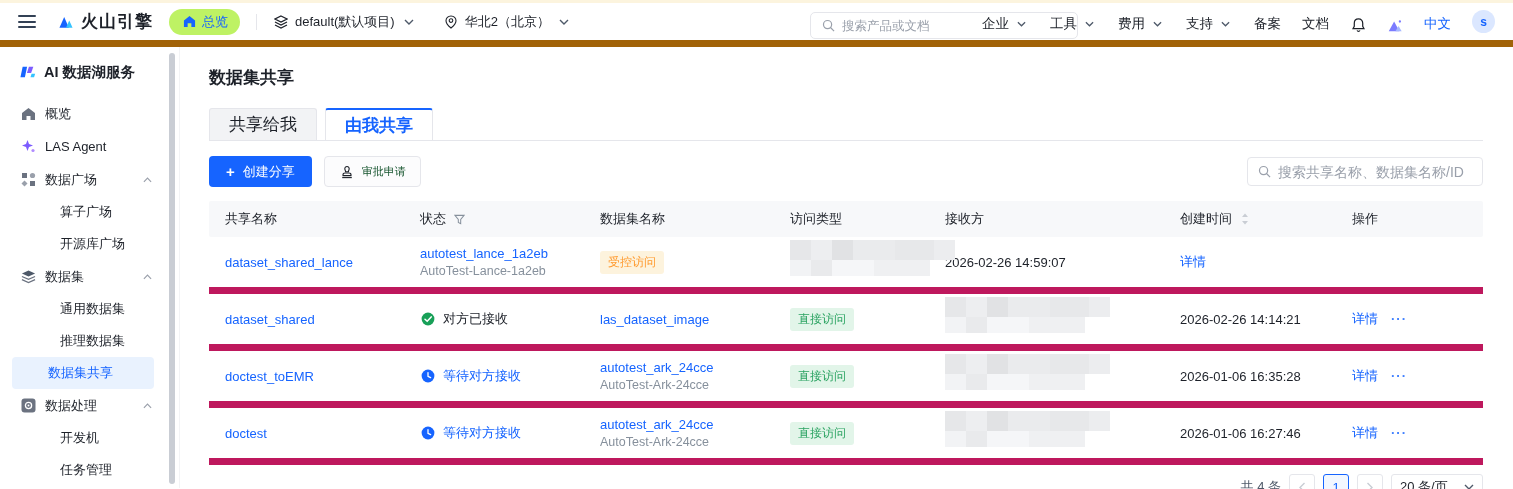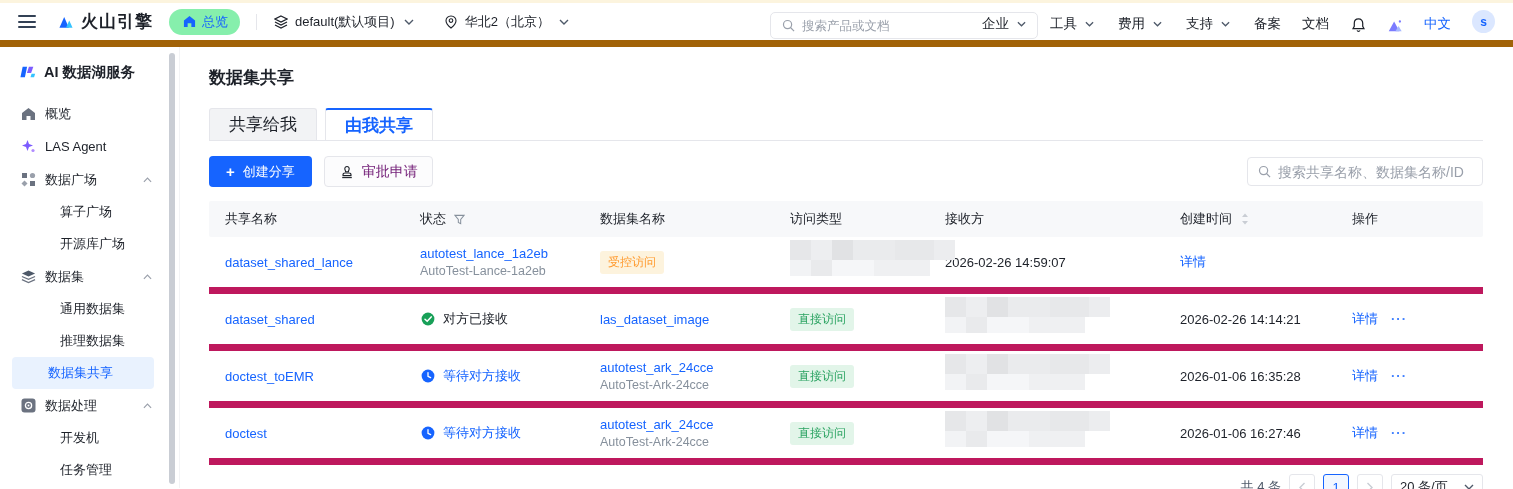--- a/index.html
+++ b/index.html
@@ -7,25 +7,25 @@
     font-family:"Liberation Sans","DejaVu Sans",sans-serif; color:#1d2129; }
 
   
   .top-strip { height:3px; background:#fcf4de; }
   .topbar { height:44px; background:#fff; border-bottom:7px solid #a16207;
     display:flex; align-items:center; padding:0 18px; position:relative; }
   .hamburger { width:18px; height:13px; display:flex; flex-direction:column; justify-content:space-between; cursor:pointer; margin-right:22px; }
   .hamburger i { height:2px; background:#334155; border-radius:1px; }
   .brand { display:flex; align-items:center; gap:7px; margin-right:16px; }
   .brand-name { font-size:17px; font-weight:bold; letter-spacing:1px; }
-  .overview-pill { display:flex; align-items:center; gap:5px; background:#86efac; color:#1664ff;
+  .overview-pill { display:flex; align-items:center; gap:5px; background:#bef264; color:#1664ff;
     border-radius:14px; padding:4px 12px; font-size:13px; cursor:pointer; }
   .tb-divider { width:1px; height:16px; background:#e5e6eb; margin:0 16px; }
   .tb-select { display:flex; align-items:center; gap:6px; font-size:13px; cursor:pointer; margin-right:26px; }
-  .tb-search { position:absolute; left:770px; top:9px; width:268px; height:27px;
+  .tb-search { position:absolute; left:810px; top:9px; width:268px; height:27px;
     border:1px solid #e5e6eb; border-radius:5px; display:flex; align-items:center; padding:0 9px; gap:6px; }
   .tb-search input { border:none; outline:none; font-size:12.5px; width:100%; color:#1d2129; background:transparent; }
   .tb-search input::placeholder { color:#9aa0ab; }
   .tb-right { margin-left:auto; display:flex; align-items:flex-end; gap:21px; font-size:13.5px; }
   .menu-item { display:flex; align-items:center; gap:4px; cursor:pointer; }
   .tb-link { cursor:pointer; }
   .lang { color:#1664ff; cursor:pointer; }
   .avatar { width:23px; height:23px; border-radius:50%; background:#dbe7ff; color:#1664ff;
     font-size:12px; font-weight:bold; display:flex; align-items:center; justify-content:center; cursor:pointer; }
 
@@ -47,22 +47,22 @@
   .page-title { font-size:17px; font-weight:bold; }
   .tabbar { margin-top:19px; display:flex; border-bottom:1px solid #e5e6eb; }
   .tab { height:32px; padding:0 19px; display:flex; align-items:center; font-size:17px; cursor:pointer;
     background:#f2f3f5; border:1px solid #e5e6eb; border-bottom:none; border-radius:3px 3px 0 0; margin-right:8px; }
   .tab.active { background:#fff; color:#1664ff; font-weight:bold; border-top:2px solid #1664ff; margin-bottom:-1px; }
 
   .toolbar { margin-top:15px; display:flex; align-items:center; }
   .btn-primary { height:31px; padding:0 17px; background:#1664ff; color:#fff; border:none; border-radius:4px;
     font-size:13px; display:flex; align-items:center; gap:8px; cursor:pointer; font-family:inherit; }
   .btn-plus { font-size:15px; font-weight:bold; line-height:1; }
-  .btn-secondary { height:31px; margin-left:12px; padding:0 14px; background:#fcfcfd; color:#701a75;
-    border:1px solid #e5e6eb; border-radius:4px; font-size:14px; display:flex; align-items:center; gap:7px; cursor:pointer; font-family:inherit; }
+  .btn-secondary { height:31px; margin-left:12px; padding:0 14px; background:#fcfcfd; color:#14532d;
+    border:1px solid #e5e6eb; border-radius:4px; font-size:11px; display:flex; align-items:center; gap:7px; cursor:pointer; font-family:inherit; }
   .table-search { margin-left:auto; width:236px; height:29px; border:1px solid #e5e6eb; border-radius:4px;
     display:flex; align-items:center; gap:6px; padding:0 8px; }
   .table-search input { border:none; outline:none; width:100%; font-size:14px; background:transparent; color:#1d2129; }
   .table-search input::placeholder { color:#9aa0ab; }
 
   
   .table { margin-top:14px; }
   .t-head, .t-row { display:grid; grid-template-columns:195px 180px 190px 155px 235px 172px 1fr; }
   .t-head { background:#f7f8fa; height:36px; align-items:center; font-size:13px; border-radius:2px; }
   .t-head .cell { display:flex; align-items:center; gap:5px;font-family:Liberation Mono, monospace; }

